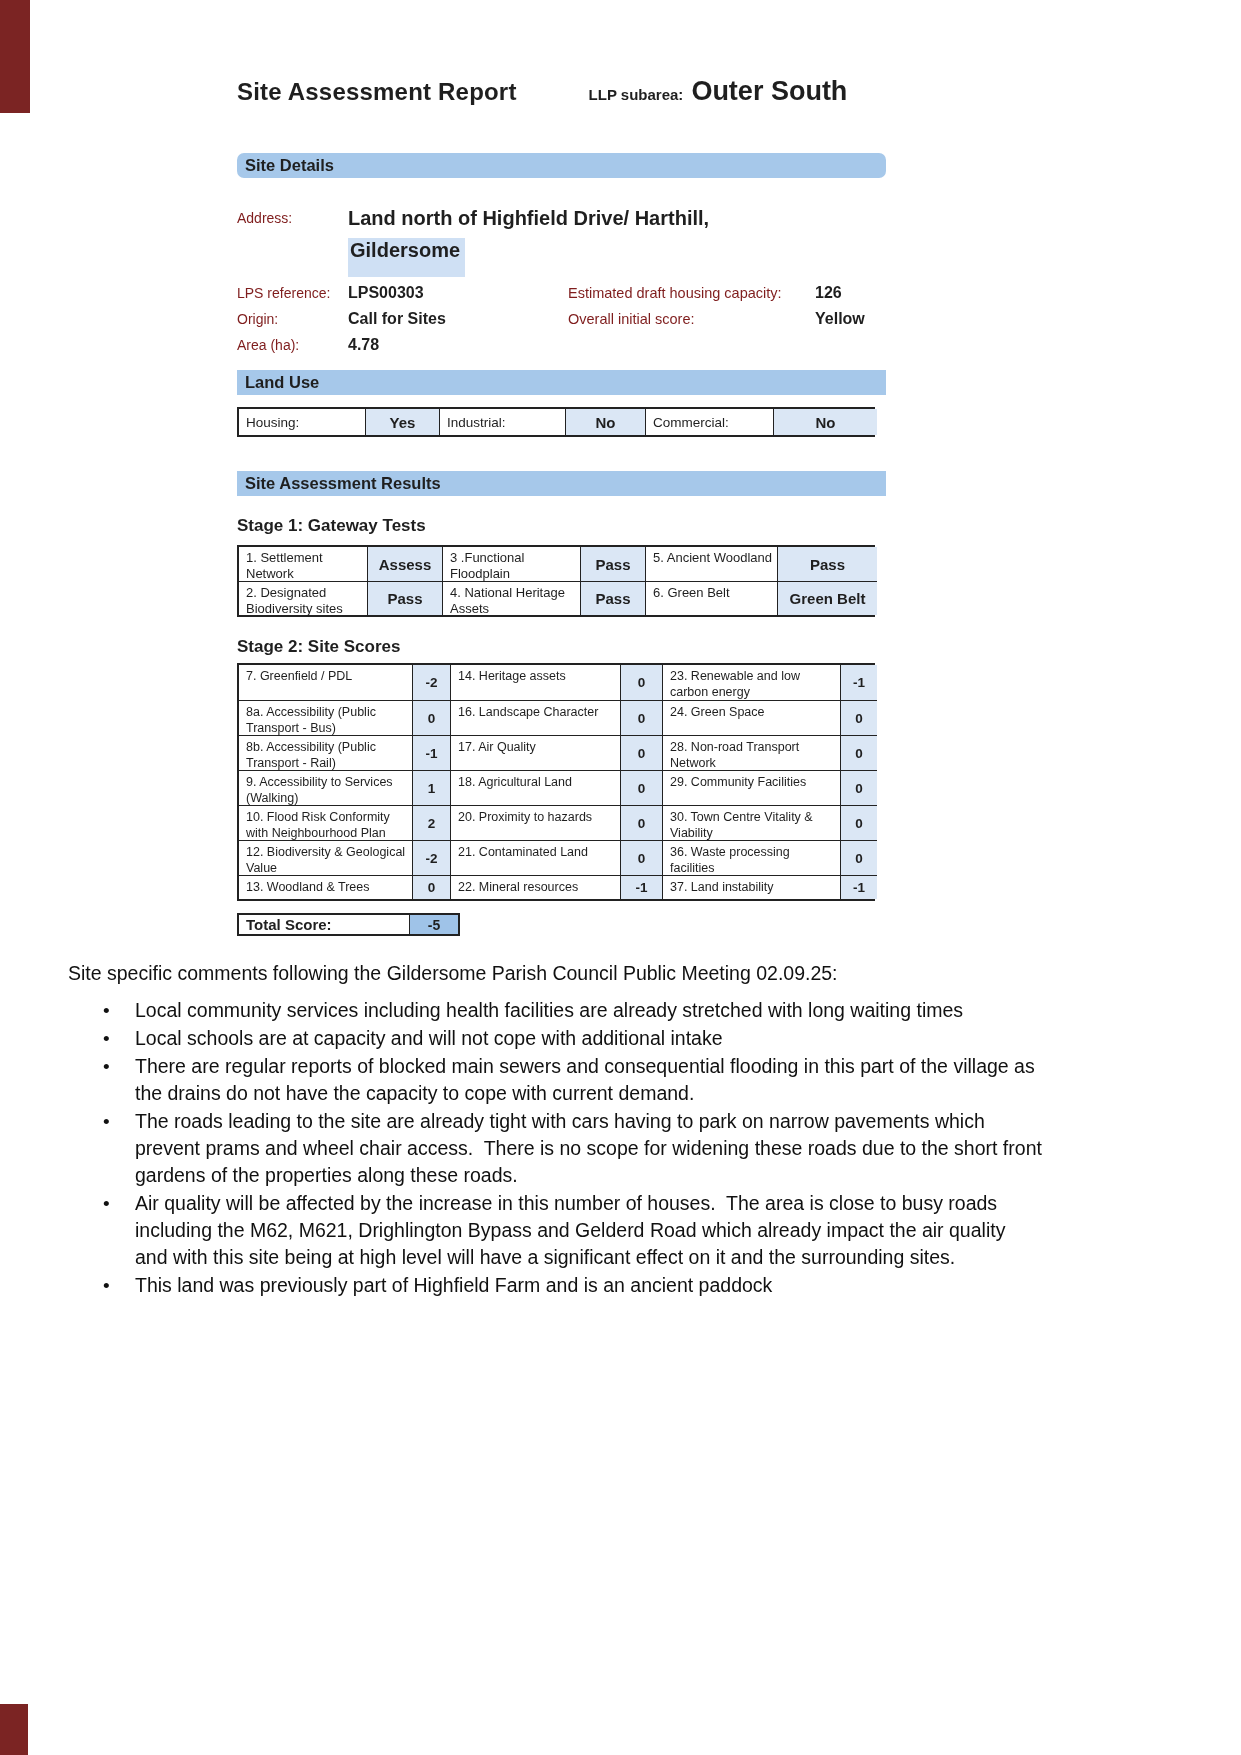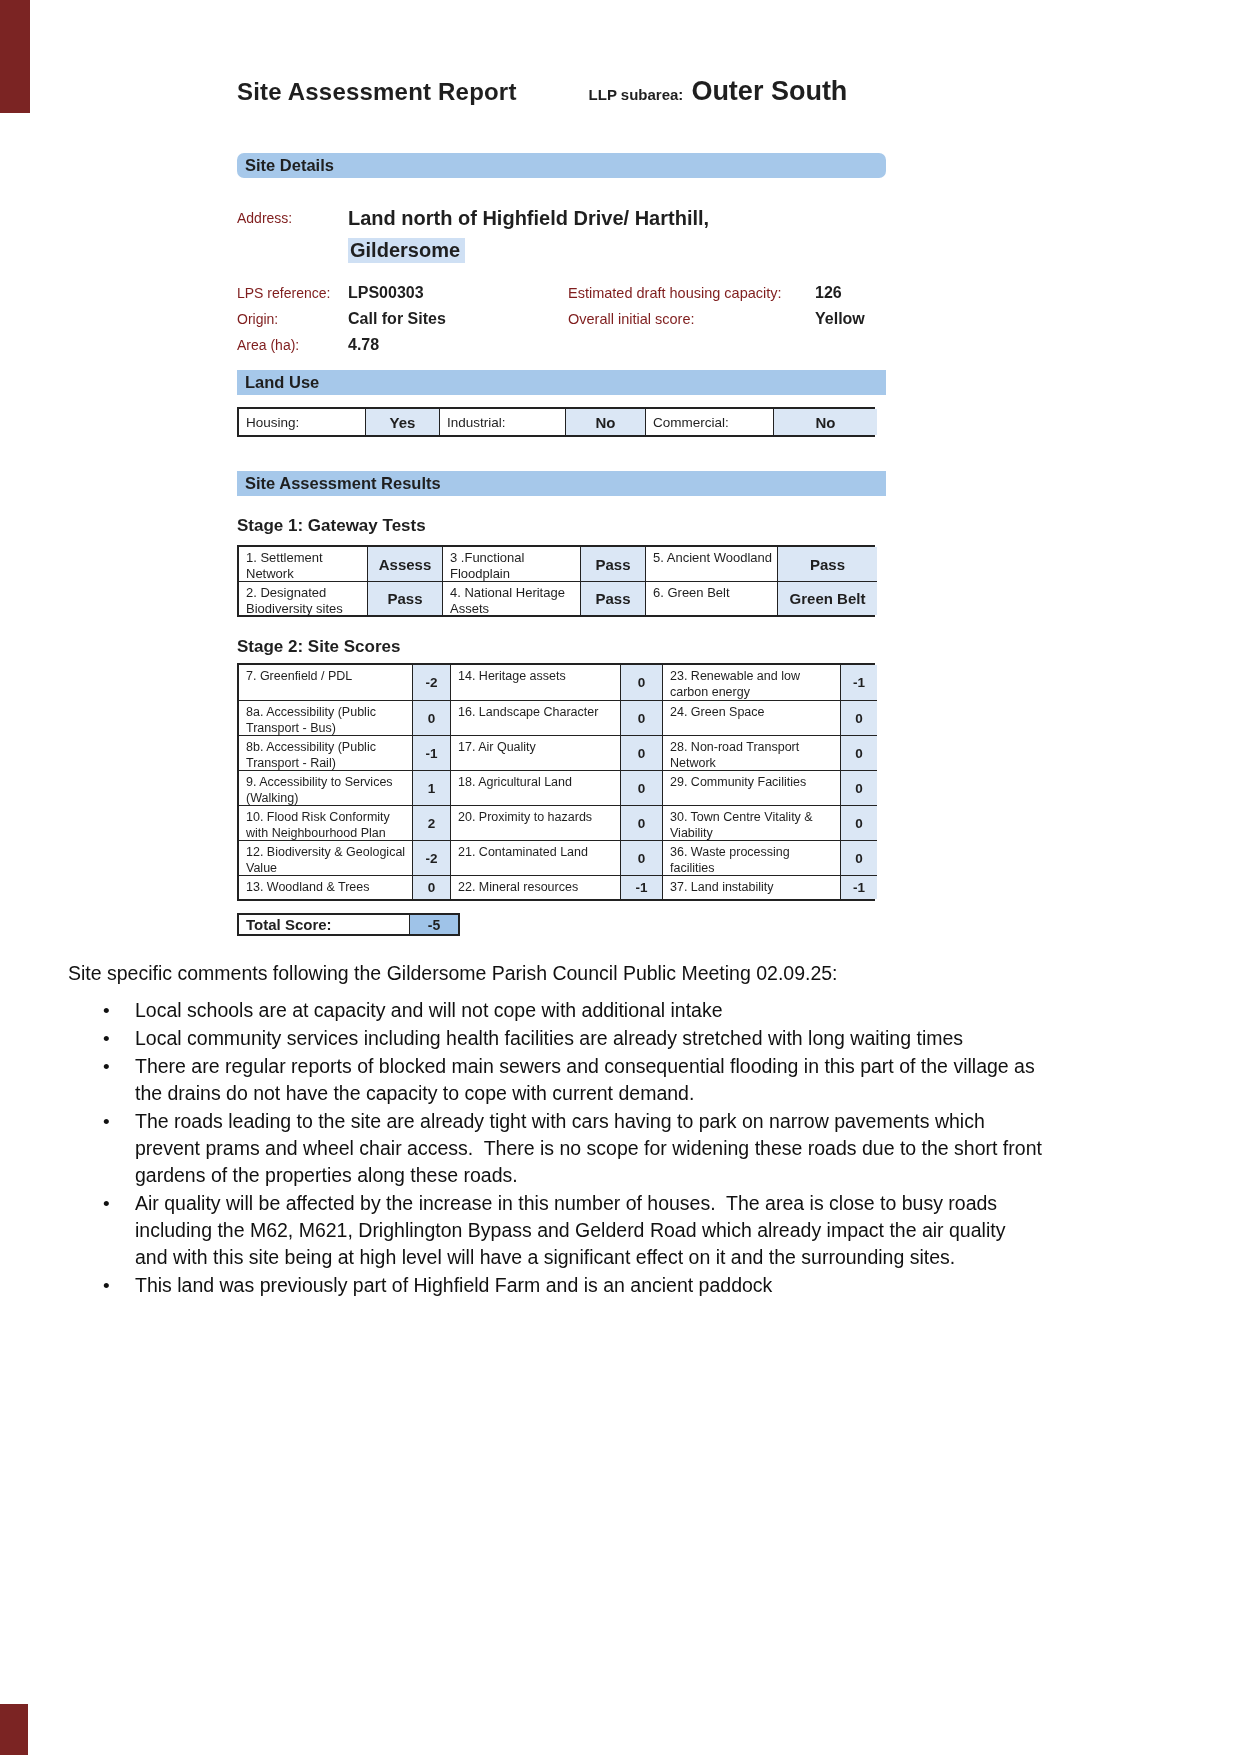--- a/index.html
+++ b/index.html
@@ -25,21 +25,21 @@
     font-size:16.5px; font-weight:bold; padding-left:8px; box-sizing:border-box;
   }
   .bar-details { margin-top:46px;border-radius:7px; }
   .bar-landuse { margin-top:12px; }
   .bar-results { margin-top:34px; }
 
   .addr-row { display:flex; margin-top:24px; }
   .flabel { font-size:14px; color:#7f1d1d; }
   .addr-label { width:111px; padding-top:8px; }
   .addr-value { font-size:20px; font-weight:bold; line-height:32px; }
-  .hl { background:var(--highlight,#cfe0f4); padding:1px 5px 2px 2px; }
+  .hl { background:var(--highlight,#cfe0f4); padding:1px 5px 16px 2px; }
 
   .fields { display:flex; margin-top:14px; }
   .fields-left { width:331px; }
   .frow { display:flex; height:26px; align-items:center; }
   .fields-left .flabel { width:111px; }
   .fields-right .flabel { width:247px; font-size:14.5px; }
   .fval { font-size:16px; font-weight:bold; }
 
   .tbl { display:grid; border:2px solid var(--border,#222); box-sizing:border-box; width:638px; }
   .tbl > div { border-left:1.5px solid var(--border,#222); border-top:1.5px solid var(--border,#222); box-sizing:border-box; }
@@ -217,21 +217,21 @@
     <div class="total">
       <div class="total-label">Total Score:</div>
       <div class="total-value">-5</div>
     </div>
 
   </div>
 
   <div class="comments">
     <div class="intro">Site specific comments following the Gildersome Parish Council Public Meeting 02.09.25:</div>
     <ul>
+      <li><span>Local community services including health facilities are already stretched with long waiting times</span></li>
       <li><span>Local schools are at capacity and will not cope with additional intake</span></li>
-      <li><span>Local community services including health facilities are already stretched with long waiting times</span></li>
       <li><span>There are regular reports of blocked main sewers and consequential flooding in this part of the village as the drains do not have the capacity to cope with current demand.</span></li>
       <li><span>The roads leading to the site are already tight with cars having to park on narrow pavements which prevent prams and wheel chair access.  There is no scope for widening these roads due to the short front gardens of the properties along these roads.</span></li>
       <li><span>Air quality will be affected by the increase in this number of houses.  The area is close to busy roads including the M62, M621, Drighlington Bypass and Gelderd Road which already impact the air quality and with this site being at high level will have a significant effect on it and the surrounding sites.</span></li>
       <li><span>This land was previously part of Highfield Farm and is an ancient paddock</span></li>
     </ul>
   </div>
 </div>
 
 </body></html>

